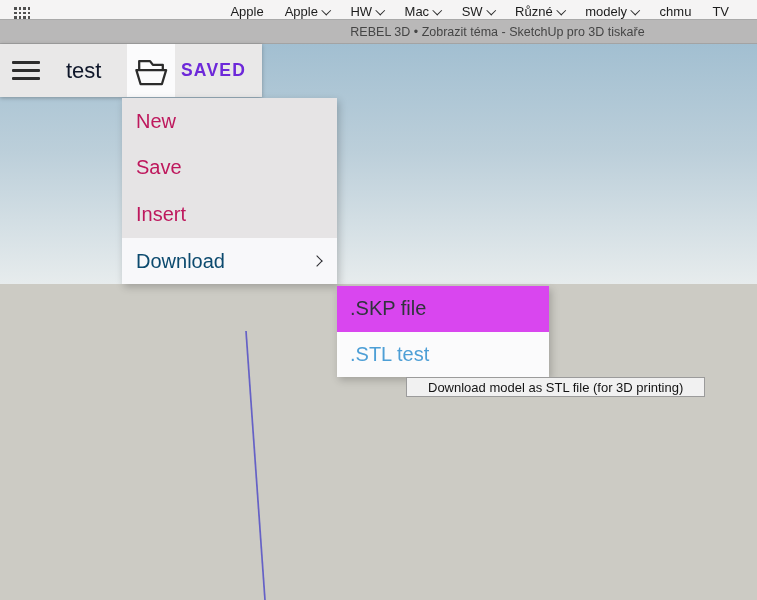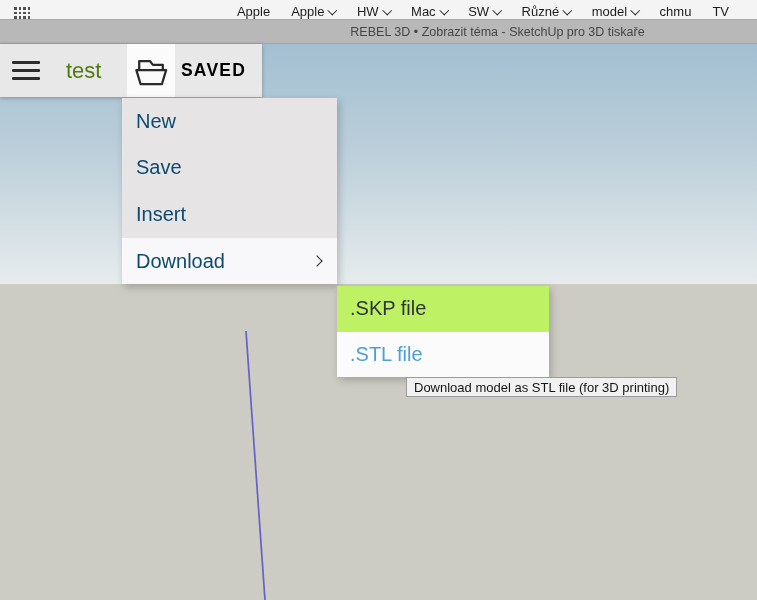--- a/index.html
+++ b/index.html
@@ -40,56 +40,56 @@
   .axis-svg{position:absolute;top:0;left:0;width:757px;height:556px;}
   
   .app-toolbar{
     position:absolute;top:44px;left:0;width:262px;height:53px;
     background:#e9e8e8;box-shadow:0 1px 4px rgba(0,0,0,0.28);
   }
   .hamburger{position:absolute;left:12px;top:17px;width:28px;height:19px;cursor:pointer;}
   .hamburger i{position:absolute;left:0;width:28px;height:2.6px;background:#2c2c2c;border-radius:1px;}
   .hamburger i:nth-child(1){top:0;} .hamburger i:nth-child(2){top:8px;} .hamburger i:nth-child(3){top:16px;}
   .model-title{position:absolute;left:66px;top:0;height:53px;display:flex;align-items:center;
-    font-size:22px;color:#4d7c0f;}
+    font-size:22px;color:#0f172a;}
   .folder-btn{position:absolute;left:127px;top:0;width:48px;height:53px;background:#fbfbfc;
     display:flex;align-items:center;justify-content:center;cursor:pointer;}
   .save-status{position:absolute;left:181px;top:0;height:53px;display:flex;align-items:center;
-    font-size:17.5px;font-weight:bold;letter-spacing:1.2px;color:#000000;}
+    font-size:17.5px;font-weight:bold;letter-spacing:1.2px;color:#6d28d9;}
   
   .file-menu{
     position:absolute;left:122px;top:98px;width:215px;
     background:#e6e4e5;box-shadow:2px 3px 8px rgba(0,0,0,0.22);
   }
   .menu-item{
     height:46.6px;display:flex;align-items:center;justify-content:space-between;
-    padding:0 14px;box-sizing:border-box;font-size:20px;color:#0c4a6e;cursor:pointer;
+    padding:0 14px;box-sizing:border-box;font-size:20px;color:#be185d;cursor:pointer;
   }
   .menu-item.highlight{background:#f8f8fa;color:#0c4a6e;}
   .chev-right{
     display:inline-block;width:7px;height:7px;
     border-top:1.7px solid #2b2b30;border-right:1.7px solid #2b2b30;
     transform:rotate(45deg);margin-right:2px;
   }
   
   .submenu{
     position:absolute;left:337px;top:286px;width:212px;
     box-shadow:2px 3px 8px rgba(0,0,0,0.22);
   }
   .submenu-item{
     height:45.7px;display:flex;align-items:center;
     padding:0 13px;box-sizing:border-box;font-size:20px;cursor:pointer;
   }
-  .submenu-item.skp{background:#bef264;color:#2f343b;}
+  .submenu-item.skp{background:#d946ef;color:#2f343b;}
   .submenu-item.stl{background:#fbfbfc;color:#4d9fd6;}
   
   .tooltip{
     position:absolute;left:406px;top:377px;height:20px;
     background:#f1f1f1;border:1px solid #9b9b9b;box-sizing:border-box;
-    display:flex;align-items:center;padding:0 7px;
+    display:flex;align-items:center;padding:0 21px;
     font-size:13px;color:#141414;white-space:nowrap;
   }
 </style>
 </head>
 <body>
 
 <div class="bookmarks-bar">
   <div class="apps-grid">
     <span></span>
       <span></span>
@@ -122,21 +122,21 @@
     </div>
   <div class="bm-item">
       <span>SW</span>
       <i class="chev-down"></i>
     </div>
   <div class="bm-item">
       <span>Různé</span>
       <i class="chev-down"></i>
     </div>
   <div class="bm-item">
-      <span>model</span>
+      <span>modely</span>
       <i class="chev-down"></i>
     </div>
   <div class="bm-item">
       <span>chmu</span>
     </div>
   <div class="bm-item">
       <span>TV</span>
     </div>
 </div>
 
@@ -182,19 +182,19 @@
     <span>Download</span>
     <i class="chev-right"></i>
   </div>
 </div>
 
 <div class="submenu">
   <div class="submenu-item skp">
     <span>.SKP file</span>
   </div>
   <div class="submenu-item stl">
-    <span>.STL file</span>
+    <span>.STL test</span>
   </div>
 </div>
 
 <div class="tooltip">
   <span>Download model as STL file (for 3D printing)</span>
 </div>
 
 </body></html>

